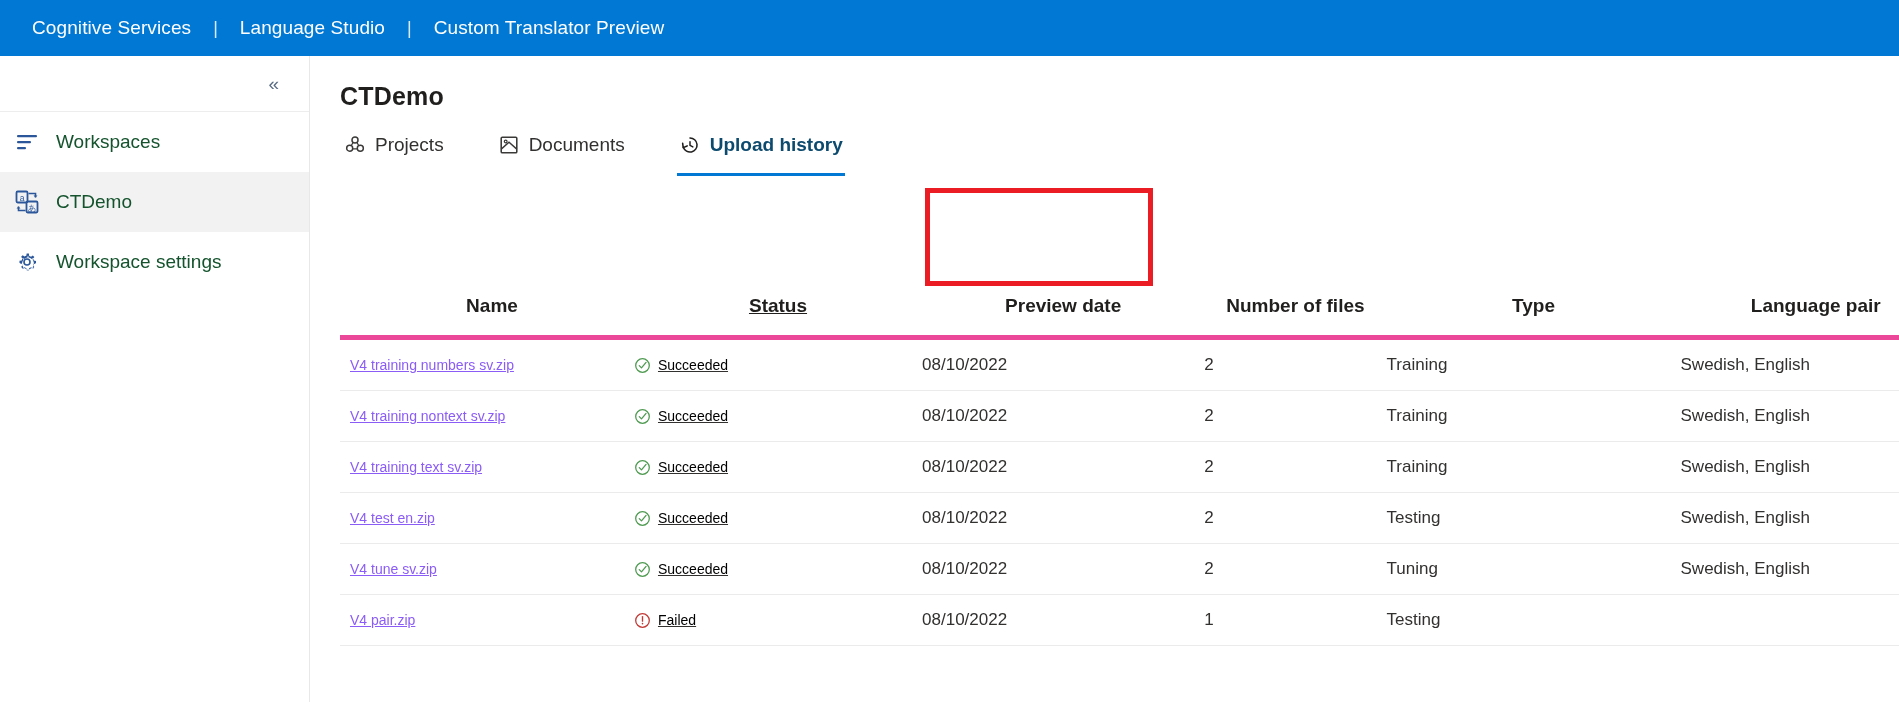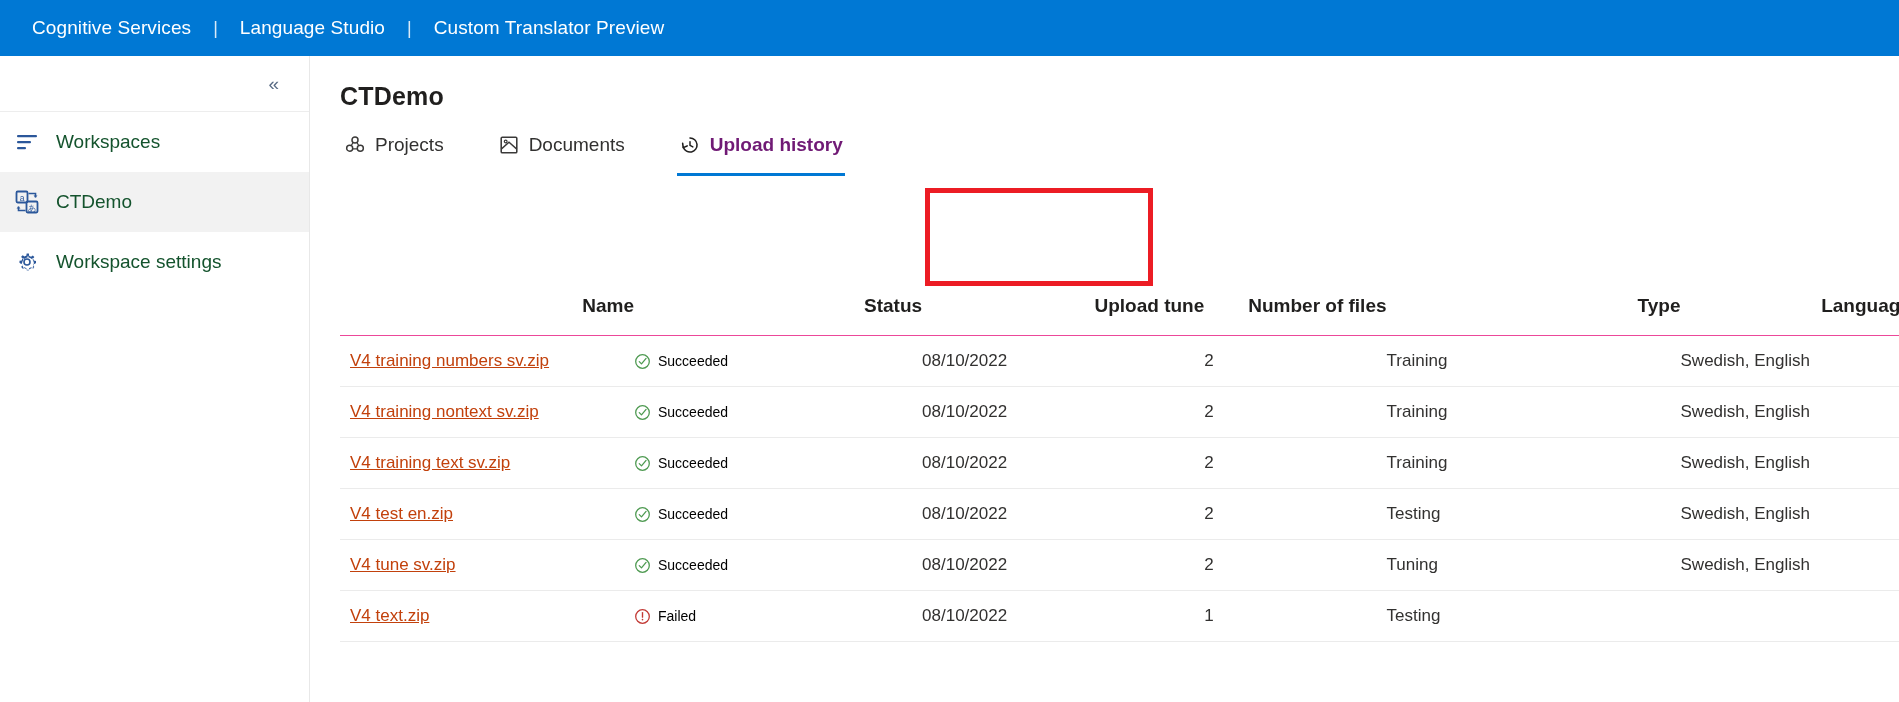--- a/index.html
+++ b/index.html
@@ -145,21 +145,21 @@
     font-size: 19px;
     color: #323130;
     white-space: nowrap;
   }
   .tab .tab-icon {
     width: 22px; height: 22px;
     margin-right: 9px;
     display: flex; align-items: center; justify-content: center;
     flex: 0 0 22px;
   }
-  .tab.active { font-weight: bold; color: #701a75; }
+  .tab.active { font-weight: bold; color: #0c4a6e; }
   .tab.active .tab-underline {
     position: absolute;
     left: 0; right: 0;
     bottom: -16px;
     height: 3px;
     background: #0078d4;
   }
 
   
   .highlight-box {
@@ -180,47 +180,47 @@
     left: 30px;
     right: 0;
     width: 1611px;
   }
   table.history {
     width: 100%;
     border-collapse: collapse;
     table-layout: fixed;
   }
   table.history thead th {
-    text-align: right;
+    text-align: center;
     font-size: 19px;
     font-weight: bold;
     color: #201f1e;
     padding: 14px 0 18px 0;
-    border-bottom: 1px solid #ec4899;
+    border-bottom: 5px solid #ec4899;
     white-space: nowrap;
   }
   table.history tbody td {
     font-size: 17px;
     color: #323130;
     padding: 15px 0 15px 0;
     height: 48px;
     border-bottom: 1px solid #ebebeb;
     vertical-align: middle;
     white-space: nowrap;
   }
   .col-name   { width: 250px; padding-left: 10px !important; }
-  .col-status { width: 245px; }
+  .col-status { width: 245px; text-decoration: underline; }
   .col-date   { width: 240px; }
   .col-files  { width: 155px; }
   .col-type   { width: 250px; margin-left: 40px; }
   .col-lang   { width: 230px; }
 
   .file-link {
-    color: #c2410c;
-    font-size: 17px;
+    color: #8b5cf6;
+    font-size: 14px;
     cursor: pointer;
   }
   .status-cell {
     display: flex;
     align-items: center;
   }
   .status-icon {
     width: 17px; height: 17px;
     margin-right: 7px;
     flex: 0 0 17px;
@@ -334,21 +334,21 @@
       </div>
 
       <div class="highlight-box"></div>
 
       <div class="table-wrap">
         <table class="history">
           <thead>
             <tr>
               <th class="col-name">Name</th>
               <th class="col-status">Status</th>
-              <th class="col-date">Upload tune</th>
+              <th class="col-date">Preview date</th>
               <th class="col-files">Number of files</th>
               <th class="col-type">Type</th>
               <th class="col-lang">Language pair</th>
             </tr>
           </thead>
           <tbody>
 
             <tr>
               <td class="col-name">
                 <a class="file-link" href="#">V4 training numbers sv.zip</a>
@@ -449,21 +449,21 @@
                 </span>
               </td>
               <td class="col-date">08/10/2022</td>
               <td class="col-files">2</td>
               <td class="col-type">Tuning</td>
               <td class="col-lang">Swedish, English</td>
             </tr>
 
             <tr>
               <td class="col-name">
-                <a class="file-link" href="#">V4 text.zip</a>
+                <a class="file-link" href="#">V4 pair.zip</a>
               </td>
               <td class="col-status">
                 <span class="status-cell">
                   <span class="status-icon">
                     <svg width="17" height="17" viewBox="0 0 20 20" aria-hidden="true">
                       <circle cx="10" cy="10" r="8" fill="none" stroke="#c23934" stroke-width="1.5"></circle>
                       <path d="M10 5.4 V10.8" stroke="#c23934" stroke-width="1.6" stroke-linecap="round"></path>
                       <circle cx="10" cy="13.7" r="0.95" fill="#c23934"></circle>
                     </svg>
                   </span>

